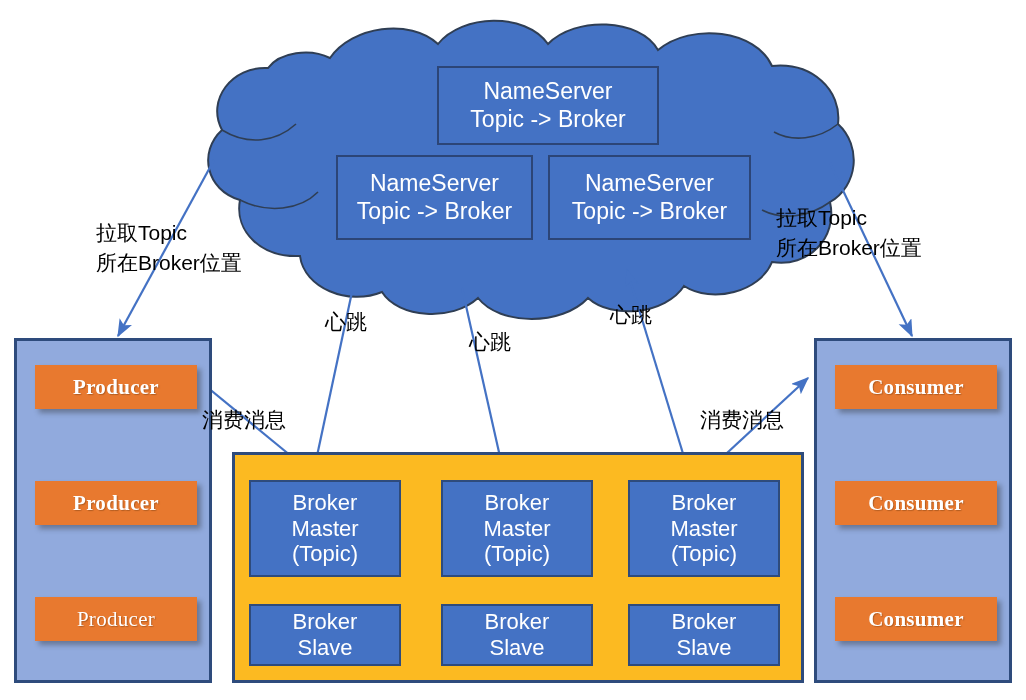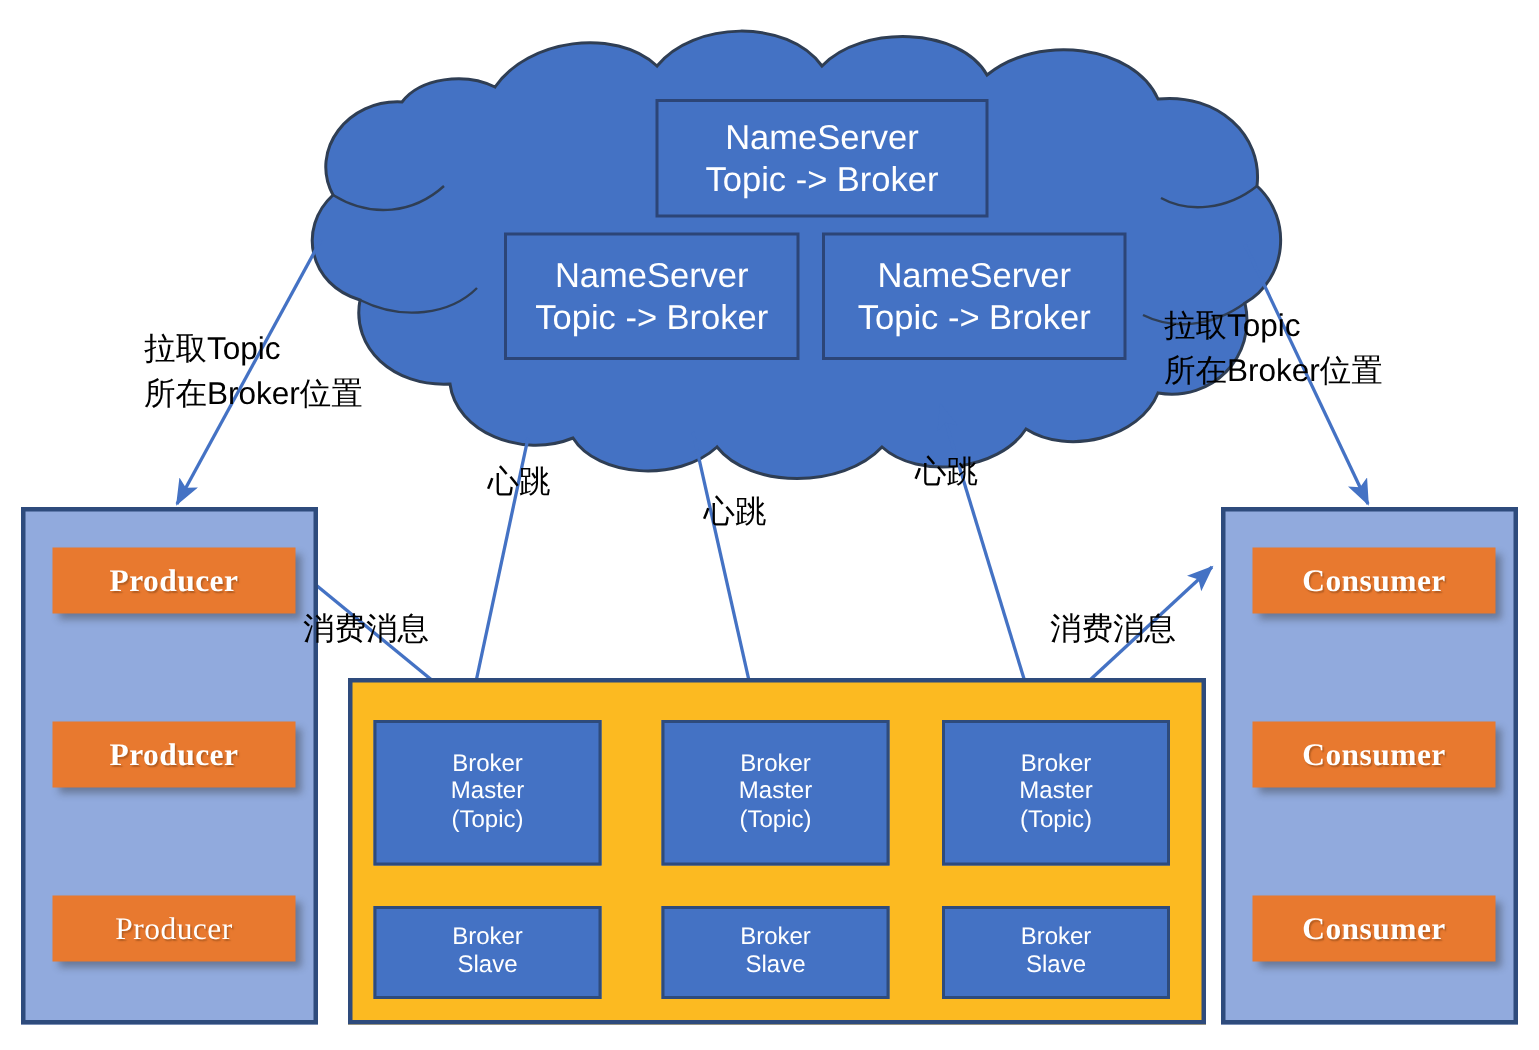--- a/index.html
+++ b/index.html
@@ -75,21 +75,21 @@
     position: absolute;
     background: #4472C4;
     border: 2px solid #2E4B7C;
     box-sizing: border-box;
     display: flex;
     flex-direction: column;
     align-items: center;
     justify-content: center;
     color: #ffffff;
     font-family: "Liberation Sans", sans-serif;
-    font-size: 16px;
+    font-size: 22px;
     line-height: 1.16;
   }
   .broker-master { width: 152px; height: 97px; top: 25px; }
   .broker-slave  { width: 152px; height: 62px; top: 149px; }
   .bcol0 { left: 14px; }
   .bcol1 { left: 206px; }
   .bcol2 { left: 393px; }
 
   
   .nameserver-box {

